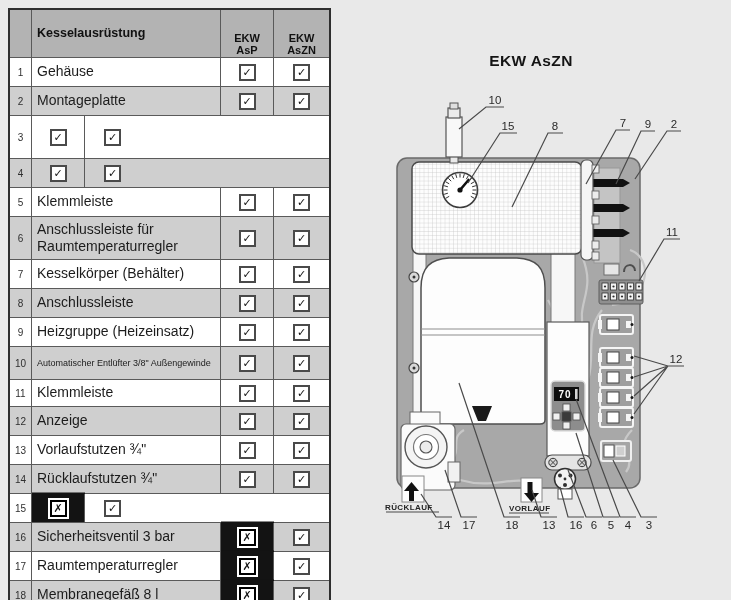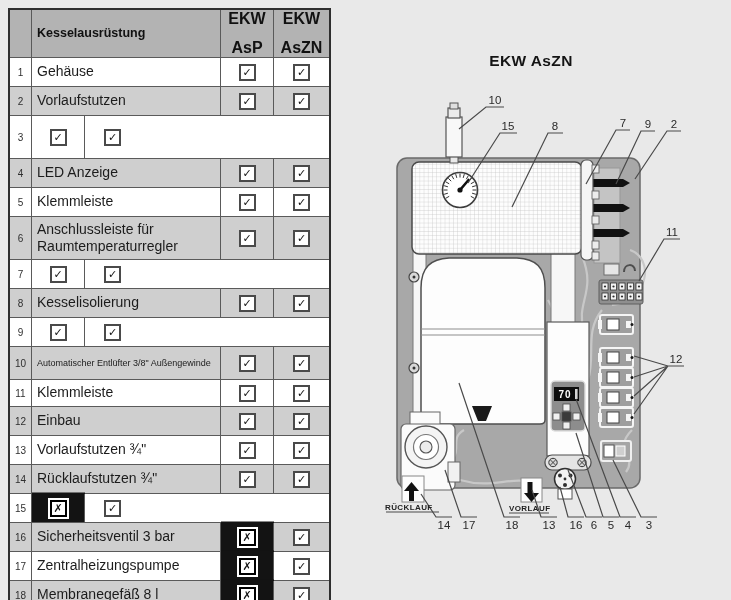--- a/index.html
+++ b/index.html
@@ -18,21 +18,21 @@
   .trow{display:flex;border-top:1px solid #5a5a5a;}
   .trow:first-child{border-top:none;}
   .c{display:flex;align-items:center;box-sizing:border-box;}
   .c-num{width:22px;justify-content:center;font-size:10px;color:#2f2f2f;border-right:1px solid #5a5a5a;flex:none;}
   .c-label{flex:1;padding:2px 5px;font-size:14px;color:#1c1c1c;border-right:1px solid #5a5a5a;line-height:1.25;}
   .c-chk{width:53px;justify-content:center;border-right:1px solid #5a5a5a;flex:none;}
   .c-chk:last-child{border-right:none;width:55px;}
   .trow.alt{background:#cfcfcf;}
   .trow.header{height:47px;background:#b3b3b3;border-top:none;}
   .trow.header .c-label{font-size:12.5px;font-weight:bold;color:#111;}
-  .trow.header .c-chk{font-weight:bold;font-size:16px;color:#111;flex-direction:column;line-height:1.15;justify-content:space-between;}
+  .trow.header .c-chk{font-weight:bold;font-size:11px;color:#111;flex-direction:column;line-height:1.15;justify-content:flex-end;}
   .h28{height:28px;} .h42{height:42px;} .h32{height:32px;} .h26{height:26px;}
   .small-label{font-size:9px;line-height:1.2;}
   .cbox{
     width:13px;height:13px;border:2px solid #4a4a4a;background:#fff;
     display:flex;align-items:center;justify-content:center;
     font-size:11px;font-weight:bold;color:#111;line-height:1;
   }
   .cell-dark{background:#131313;box-shadow:0 -1.5px 0 #131313;}
   .cell-dark .cbox{border:2px solid #000;box-shadow:0 0 0 2px #fff;font-weight:900;}
   
@@ -65,40 +65,39 @@
     <div class="c c-label">Gehäuse</div>
     <div class="c c-chk">
         <span class="cbox">✓</span>
       </div>
     <div class="c c-chk">
         <span class="cbox">✓</span>
       </div>
   </div>
   <div class="trow h28 alt">
     <div class="c c-num">2</div>
-    <div class="c c-label">Vorlaufstutzen</div>
+    <div class="c c-label">Montageplatte</div>
     <div class="c c-chk">
         <span class="cbox">✓</span>
       </div>
     <div class="c c-chk">
         <span class="cbox">✓</span>
       </div>
   </div>
   <div class="trow h42">
     <div class="c c-num">3</div>
     <div class="c c-chk">
         <span class="cbox">✓</span>
       </div>
     <div class="c c-chk">
         <span class="cbox">✓</span>
       </div>
   </div>
   <div class="trow h28 alt">
     <div class="c c-num">4</div>
-    <div class="c c-label">LED Anzeige</div>
     <div class="c c-chk">
         <span class="cbox">✓</span>
       </div>
     <div class="c c-chk">
         <span class="cbox">✓</span>
       </div>
   </div>
   <div class="trow h28">
     <div class="c c-num">5</div>
     <div class="c c-label">Klemmleiste</div>
@@ -114,39 +113,41 @@
     <div class="c c-label">Anschlussleiste für Raumtemperaturregler</div>
     <div class="c c-chk">
         <span class="cbox">✓</span>
       </div>
     <div class="c c-chk">
         <span class="cbox">✓</span>
       </div>
   </div>
   <div class="trow h28">
     <div class="c c-num">7</div>
+    <div class="c c-label">Kesselkörper (Behälter)</div>
     <div class="c c-chk">
         <span class="cbox">✓</span>
       </div>
     <div class="c c-chk">
         <span class="cbox">✓</span>
       </div>
   </div>
   <div class="trow h28 alt">
     <div class="c c-num">8</div>
-    <div class="c c-label">Kesselisolierung</div>
+    <div class="c c-label">Anschlussleiste</div>
     <div class="c c-chk">
         <span class="cbox">✓</span>
       </div>
     <div class="c c-chk">
         <span class="cbox">✓</span>
       </div>
   </div>
   <div class="trow h28">
     <div class="c c-num">9</div>
+    <div class="c c-label">Heizgruppe (Heizeinsatz)</div>
     <div class="c c-chk">
         <span class="cbox">✓</span>
       </div>
     <div class="c c-chk">
         <span class="cbox">✓</span>
       </div>
   </div>
   <div class="trow h32 alt">
     <div class="c c-num">10</div>
     <div class="c c-label small-label">Automatischer Entlüfter 3/8" Außengewinde</div>
@@ -162,21 +163,21 @@
     <div class="c c-label">Klemmleiste</div>
     <div class="c c-chk">
         <span class="cbox">✓</span>
       </div>
     <div class="c c-chk">
         <span class="cbox">✓</span>
       </div>
   </div>
   <div class="trow h28 alt">
     <div class="c c-num">12</div>
-    <div class="c c-label">Einbau</div>
+    <div class="c c-label">Anzeige</div>
     <div class="c c-chk">
         <span class="cbox">✓</span>
       </div>
     <div class="c c-chk">
         <span class="cbox">✓</span>
       </div>
   </div>
   <div class="trow h28">
     <div class="c c-num">13</div>
     <div class="c c-label">Vorlaufstutzen ¾"</div>
@@ -211,21 +212,21 @@
     <div class="c c-label">Sicherheitsventil 3 bar</div>
     <div class="c c-chk cell-dark">
         <span class="cbox">✗</span>
       </div>
     <div class="c c-chk">
         <span class="cbox">✓</span>
       </div>
   </div>
   <div class="trow h28">
     <div class="c c-num">17</div>
-    <div class="c c-label">Zentralheizungspumpe</div>
+    <div class="c c-label">Raumtemperaturregler</div>
     <div class="c c-chk cell-dark">
         <span class="cbox">✗</span>
       </div>
     <div class="c c-chk">
         <span class="cbox">✓</span>
       </div>
   </div>
   <div class="trow h28 alt">
     <div class="c c-num">18</div>
     <div class="c c-label">Membranegefäß 8 l</div>

